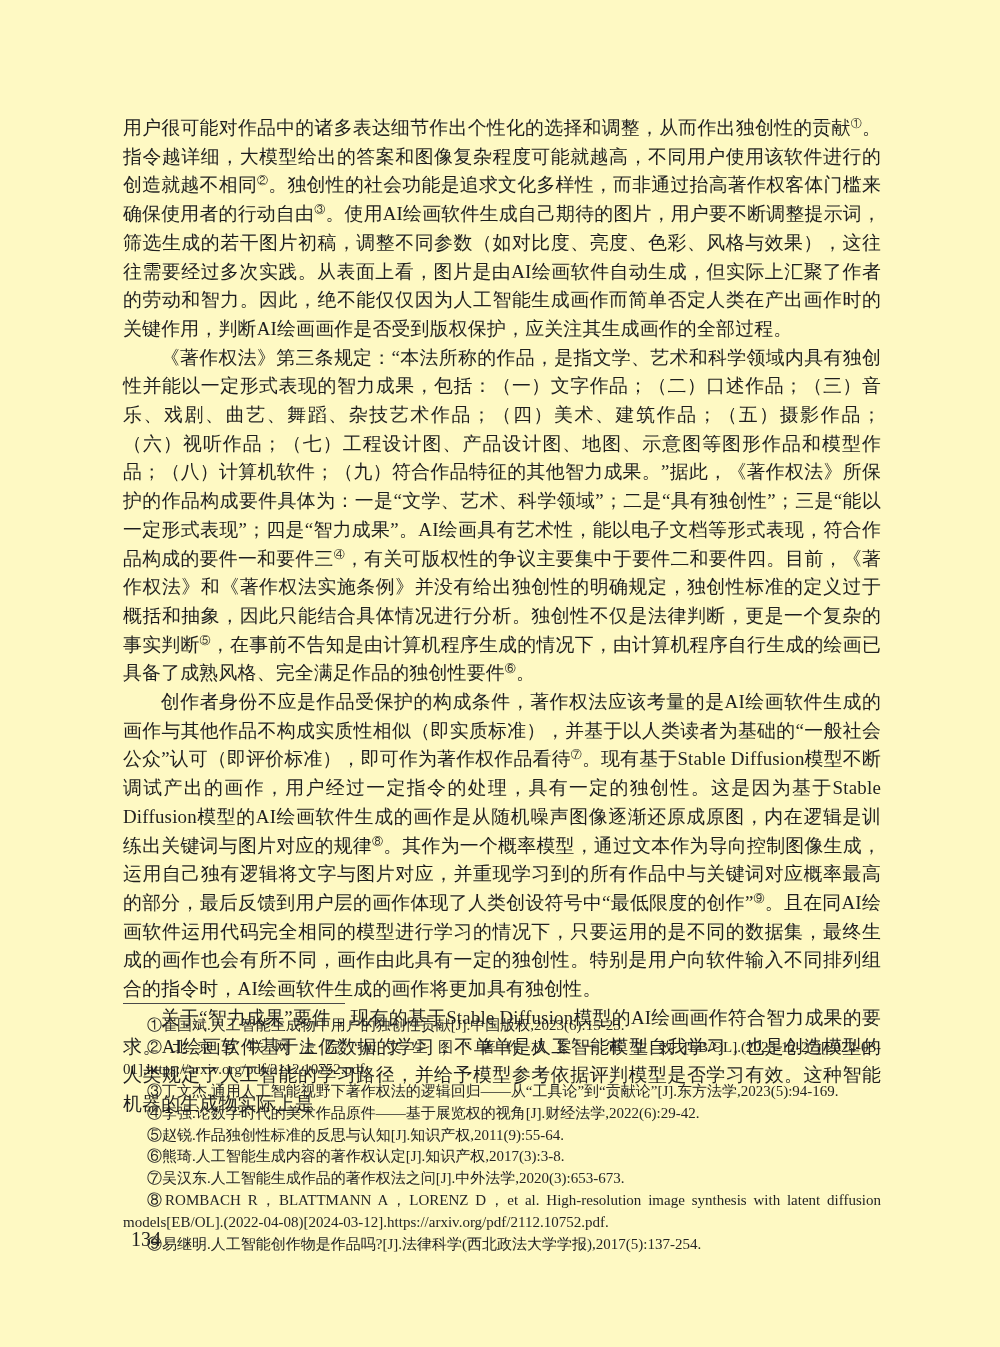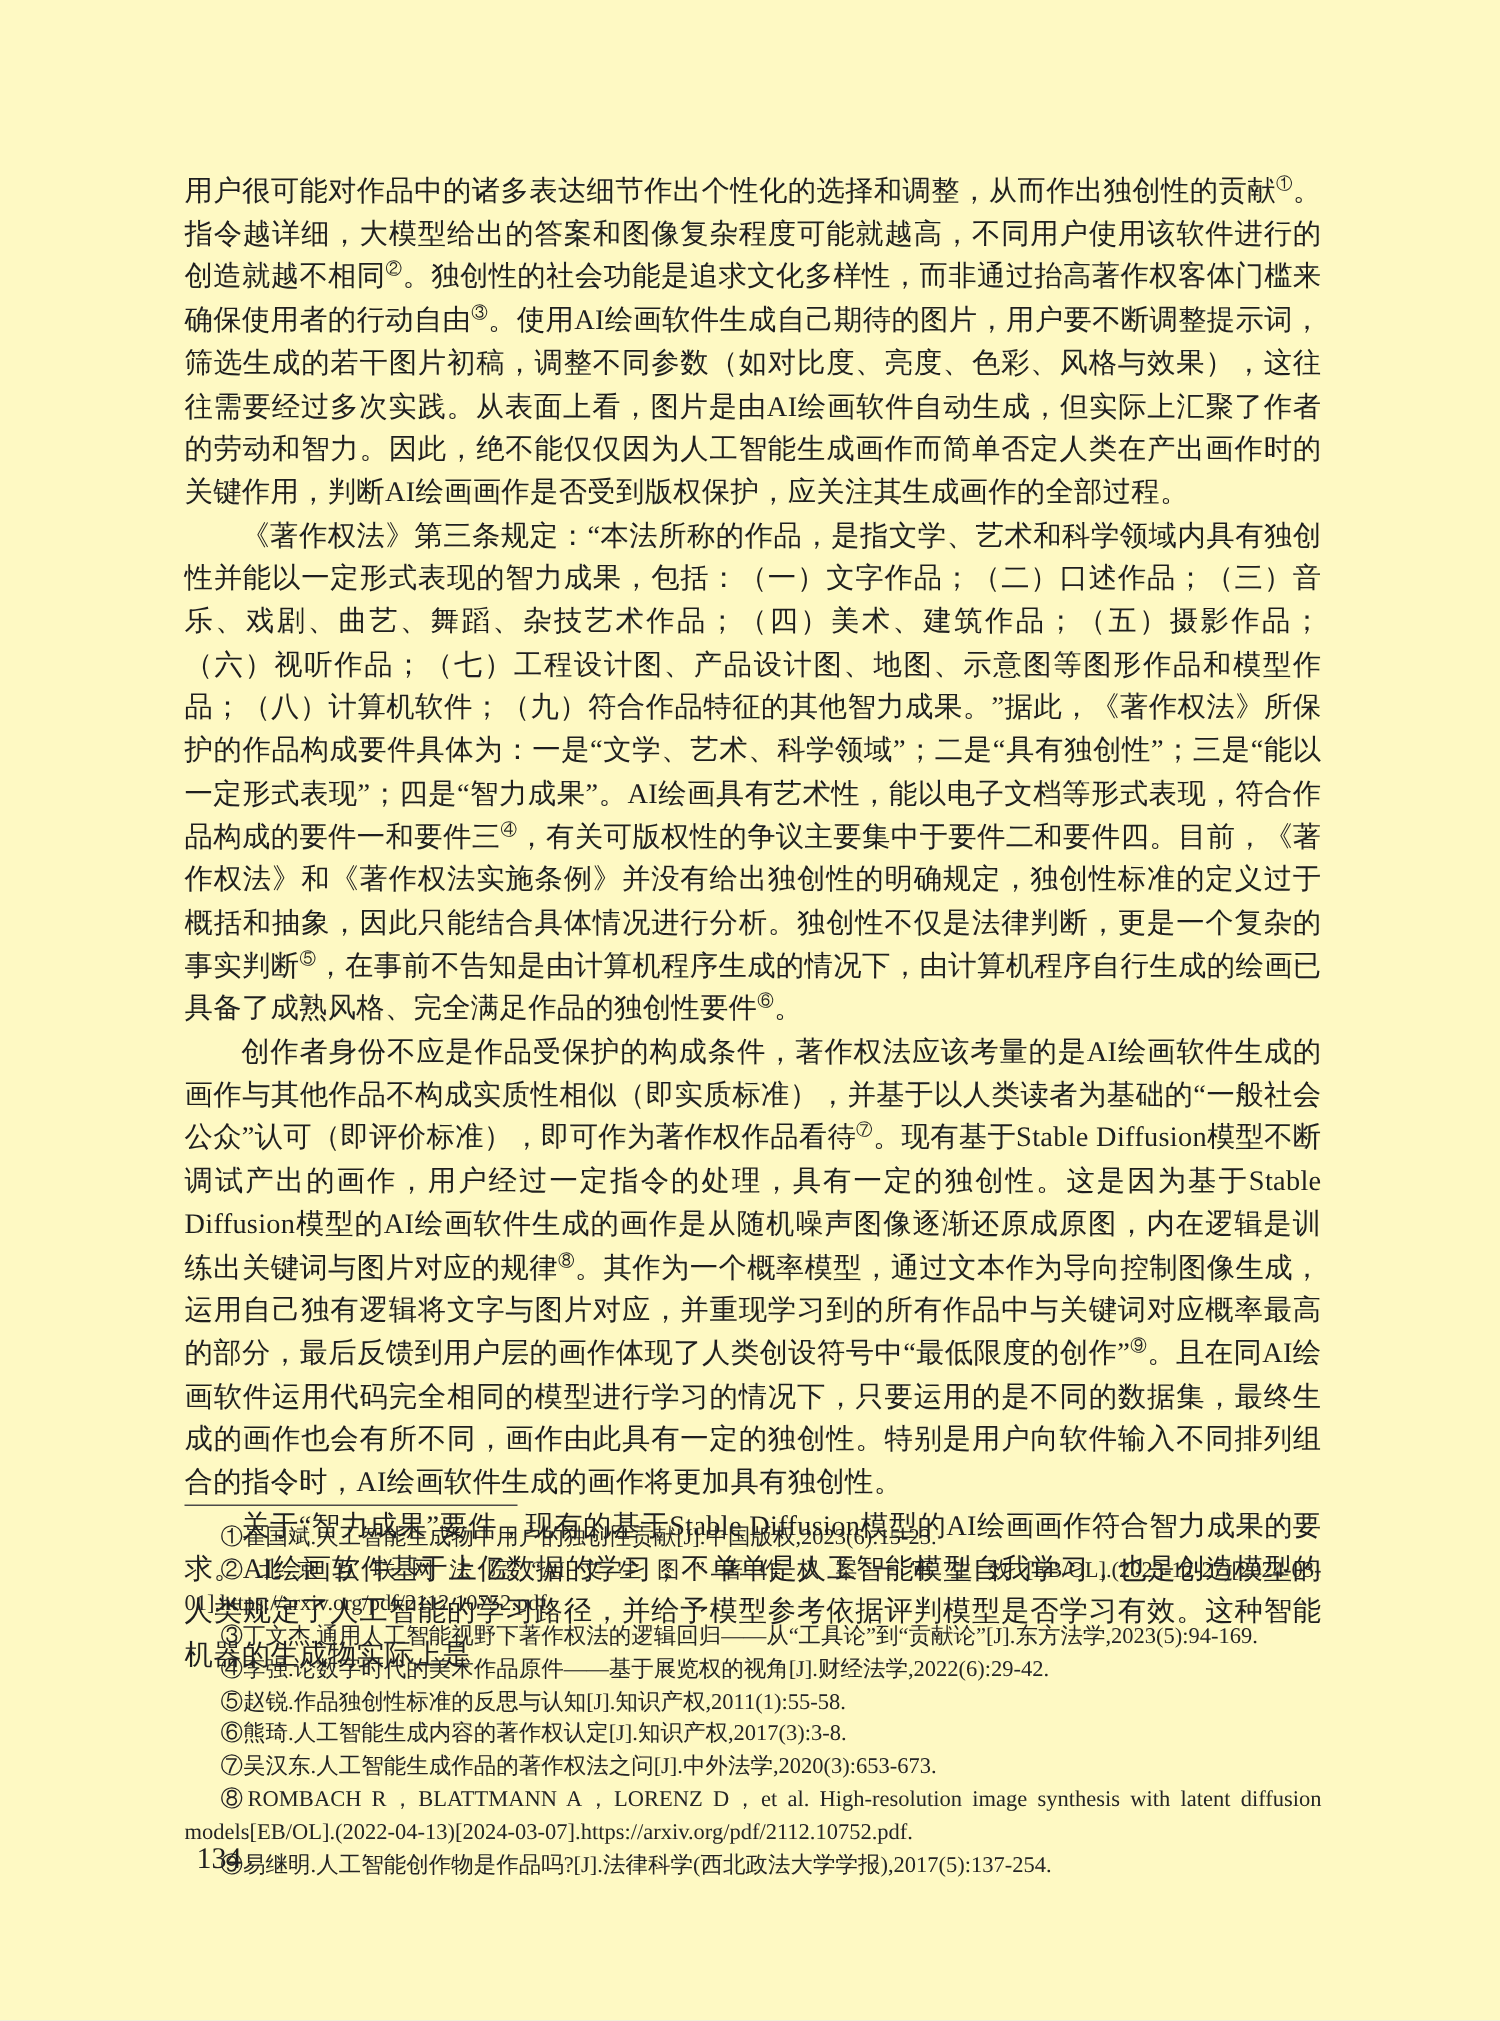--- a/index.html
+++ b/index.html
@@ -73,22 +73,22 @@
     </div>
 
   <div class="footnote-block">
     <div class="fn-rule"></div>
     <div>
 
     <p class="footnote">①崔国斌.人工智能生成物中用户的独创性贡献[J].中国版权,2023(6):15-23.</p>
         <p class="footnote">②北京互联网法院.“AI文生图”著作权案一审生效[EB/OL].(2023-12-27)[2024-03-01].https://arxiv.org/pdf/2112.10752.pdf.</p>
         <p class="footnote">③丁文杰.通用人工智能视野下著作权法的逻辑回归——从“工具论”到“贡献论”[J].东方法学,2023(5):94-169.</p>
         <p class="footnote">④李强.论数字时代的美术作品原件——基于展览权的视角[J].财经法学,2022(6):29-42.</p>
-        <p class="footnote">⑤赵锐.作品独创性标准的反思与认知[J].知识产权,2011(1):55-58.</p>
+        <p class="footnote">⑤赵锐.作品独创性标准的反思与认知[J].知识产权,2011(9):55-64.</p>
         <p class="footnote">⑥熊琦.人工智能生成内容的著作权认定[J].知识产权,2017(3):3-8.</p>
         <p class="footnote">⑦吴汉东.人工智能生成作品的著作权法之问[J].中外法学,2020(3):653-673.</p>
-        <p class="footnote">⑧ROMBACH R，BLATTMANN A，LORENZ D，et al. High-resolution image synthesis with latent diffusion models[EB/OL].(2022-04-13)[2024-03-07].https://arxiv.org/pdf/2112.10752.pdf.</p>
+        <p class="footnote">⑧ROMBACH R，BLATTMANN A，LORENZ D，et al. High-resolution image synthesis with latent diffusion models[EB/OL].(2022-04-08)[2024-03-12].https://arxiv.org/pdf/2112.10752.pdf.</p>
         <p class="footnote">⑨易继明.人工智能创作物是作品吗?[J].法律科学(西北政法大学学报),2017(5):137-254.</p>
       </div>
   </div>
 
   <div class="page-number">134</div>
 </div>
 
 </body></html>

